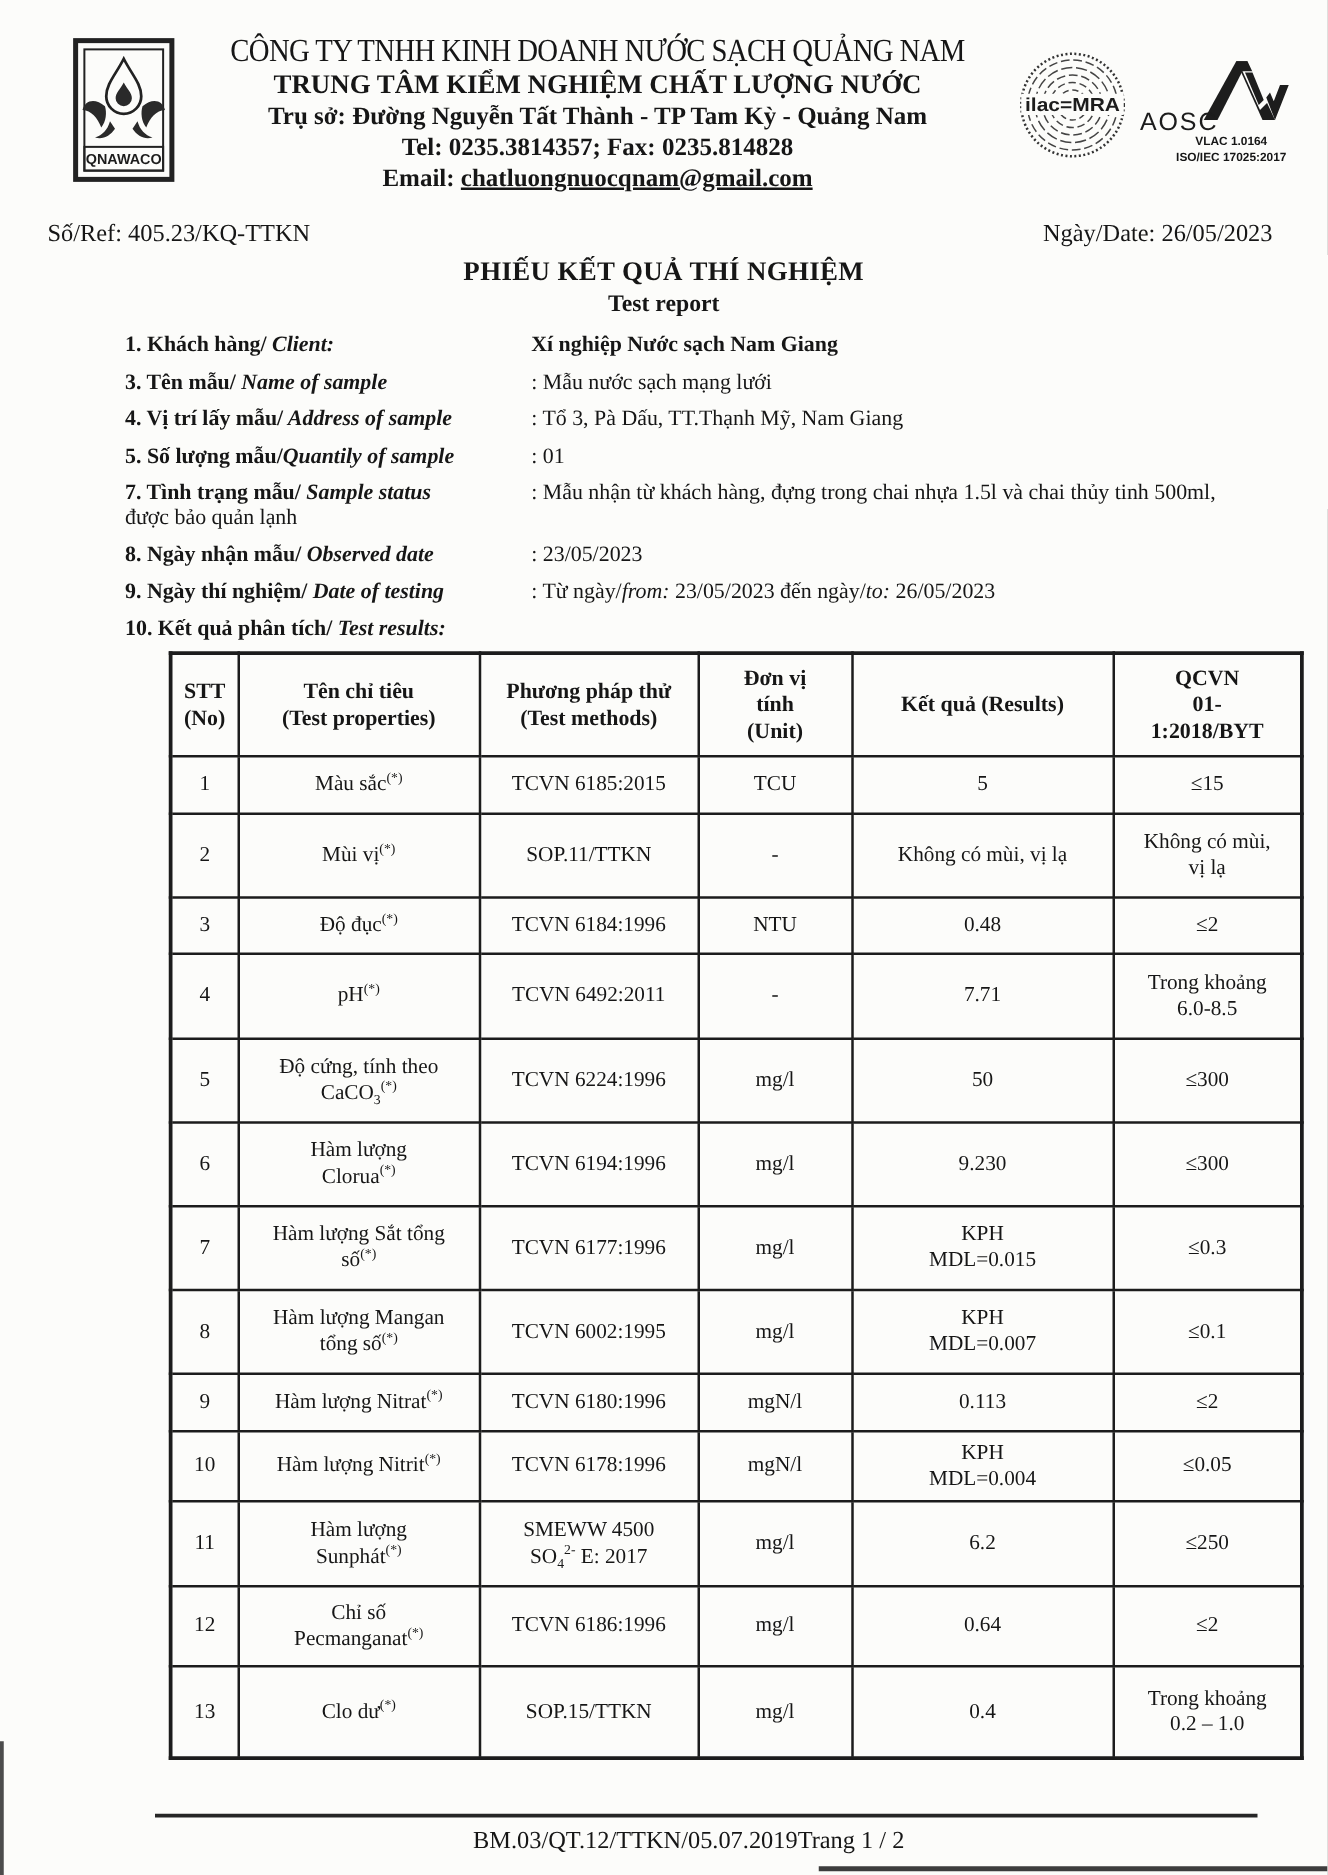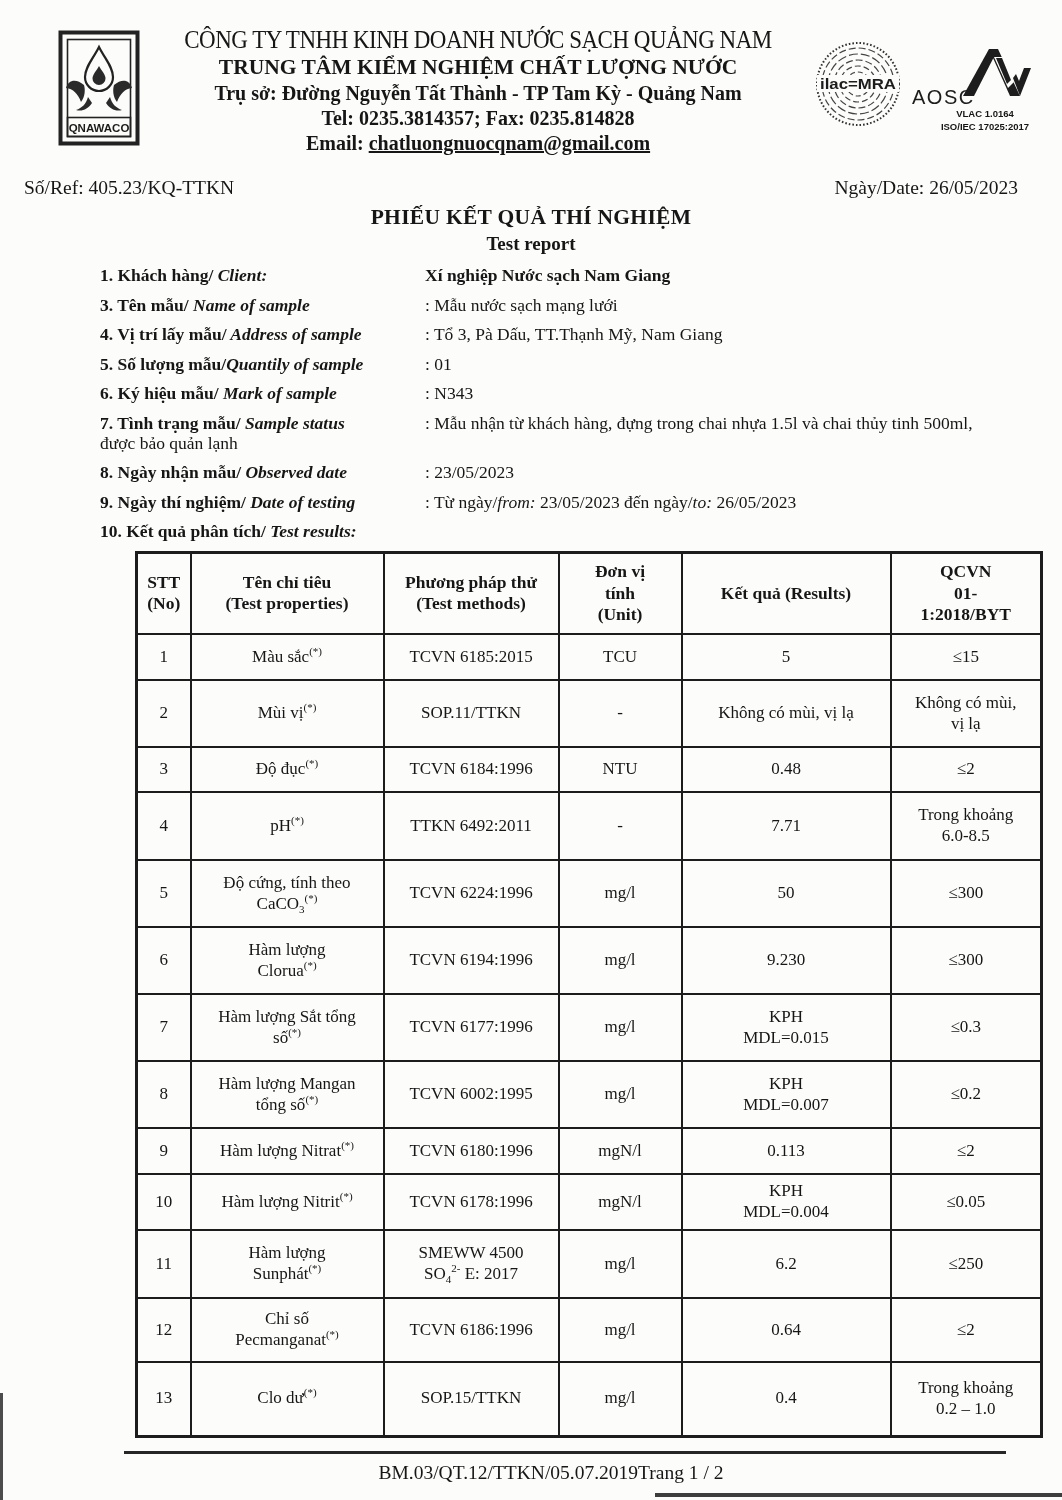--- a/index.html
+++ b/index.html
@@ -17,21 +17,21 @@
   .co-line1 { font-size:23px; letter-spacing:-0.5px; transform:scaleY(1.12); transform-origin:top; white-space:nowrap; }
   .co-line2 { font-size:21.5px; font-weight:bold; margin-top:3px; white-space:nowrap; }
   .co-addr  { font-size:20px; font-weight:bold; margin-top:2px; white-space:nowrap; }
   .co-tel   { font-size:20px; font-weight:bold; margin-top:2px; }
   .co-email { font-size:20px; font-weight:bold; margin-top:2px; }
   .co-email .u { text-decoration:underline; }
   .seals { flex:0 0 215px; display:flex; gap:8px; align-items:flex-start; margin-top:10px; }
   .aosc-wrap { display:flex; flex-direction:column; align-items:center; }
   .aosc-sub { font-size:9.5px; font-weight:bold; font-family:"Liberation Sans", sans-serif; line-height:1.35; text-align:center; width:100%; padding-left:28px; }
   
-  .meta { display:flex; justify-content:space-between; padding:0 44px 0 24px; margin-top:22px; font-size:19.5px; }
+  .meta { display:flex; justify-content:space-between; padding:0 44px 0 38px; margin-top:22px; font-size:19.5px; }
   
   .title { text-align:center; font-size:21.5px; font-weight:bold; margin-top:6px; letter-spacing:0.3px; }
   .subtitle { text-align:center; font-size:19px; font-weight:bold; margin-top:3px; }
   
   .info { margin:10px 52px 0 100px; font-size:17.5px; line-height:20px; }
   .info-line { margin-bottom:9.5px; }
   .lbl { display:inline-block; width:325px; vertical-align:top; }
   .lbl.narrow { width:235px; }
   .lbl-vi { font-weight:bold; }
   .lbl-en { font-weight:bold; font-style:italic; }
@@ -124,23 +124,20 @@
     <div class="info-line">
       <span class="lbl"><span class="lbl-vi">3. Tên mẫu/</span><span class="lbl-en"> Name of sample</span></span><span>: Mẫu nước sạch mạng lưới</span>
     </div>
     <div class="info-line">
       <span class="lbl"><span class="lbl-vi">4. Vị trí lấy mẫu/</span><span class="lbl-en"> Address of sample</span></span><span>: Tổ 3, Pà Dấu, TT.Thạnh Mỹ, Nam Giang</span>
     </div>
     <div class="info-line">
       <span class="lbl"><span class="lbl-vi">5. Số lượng mẫu/</span><span class="lbl-en">Quantily of sample</span></span><span>: 01</span>
     </div>
     <div class="info-line">
-      <span class="lbl"><span class="lbl-vi">6. Ký hiệu mẫu/</span><span class="lbl-en"> Mark of sample</span></span><span>: N343</span>
-    </div>
-    <div class="info-line">
       <span class="lbl"><span class="lbl-vi">7. Tình trạng mẫu/</span><span class="lbl-en"> Sample status</span></span><span>: Mẫu nhận từ khách hàng, đựng trong chai nhựa 1.5l và chai thủy tinh 500ml, được bảo quản lạnh</span>
     </div>
     <div class="info-line">
       <span class="lbl"><span class="lbl-vi">8. Ngày nhận mẫu/</span><span class="lbl-en"> Observed date</span></span><span>: 23/05/2023</span>
     </div>
     <div class="info-line">
       <span class="lbl"><span class="lbl-vi">9. Ngày thí nghiệm/</span><span class="lbl-en"> Date of testing</span></span><span>: Từ ngày/<i>from:</i> 23/05/2023  đến ngày/<i>to:</i> 26/05/2023</span>
     </div>
     <div class="info-line">
       <span class="lbl-vi">10. Kết quả phân tích/</span><span class="lbl-en"> Test results:</span>
@@ -185,21 +182,21 @@
       <td>3</td>
       <td>Độ đục<sup>(*)</sup></td>
       <td>TCVN 6184:1996</td>
       <td>NTU</td>
       <td>0.48</td>
       <td>≤2</td>
     </tr>
     <tr class="rh68">
       <td>4</td>
       <td>pH<sup>(*)</sup></td>
-      <td>TTKN 6492:2011</td>
+      <td>TCVN 6492:2011</td>
       <td>-</td>
       <td>7.71</td>
       <td>Trong khoảng<br>6.0-8.5</td>
     </tr>
     <tr class="rh67">
       <td>5</td>
       <td>Độ cứng, tính theo<br>CaCO<sub>3</sub><sup>(*)</sup></td>
       <td>TCVN 6224:1996</td>
       <td>mg/l</td>
       <td>50</td>
@@ -220,21 +217,21 @@
       <td>mg/l</td>
       <td>KPH<br>MDL=0.015</td>
       <td>≤0.3</td>
     </tr>
     <tr class="rh67">
       <td>8</td>
       <td>Hàm lượng Mangan<br>tổng số<sup>(*)</sup></td>
       <td>TCVN 6002:1995</td>
       <td>mg/l</td>
       <td>KPH<br>MDL=0.007</td>
-      <td>≤0.2</td>
+      <td>≤0.1</td>
     </tr>
     <tr class="rh46">
       <td>9</td>
       <td>Hàm lượng Nitrat<sup>(*)</sup></td>
       <td>TCVN 6180:1996</td>
       <td>mgN/l</td>
       <td>0.113</td>
       <td>≤2</td>
     </tr>
     <tr class="rh56">

